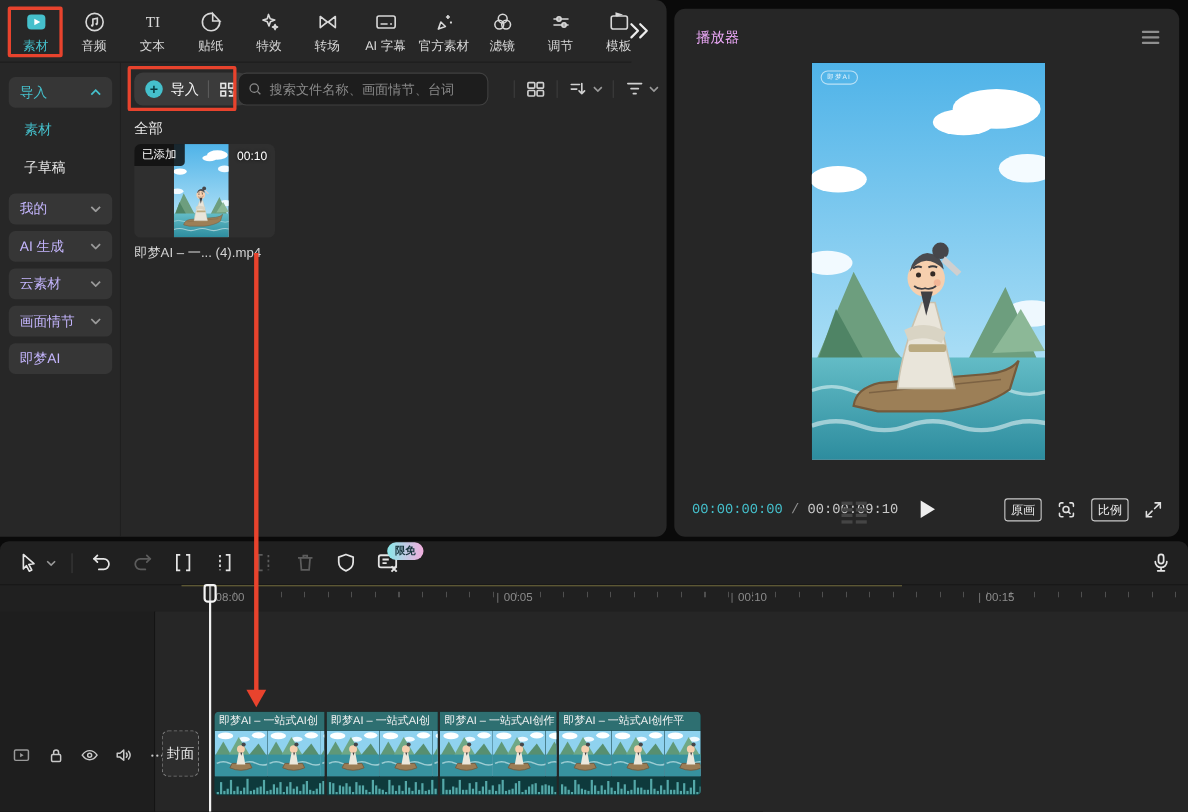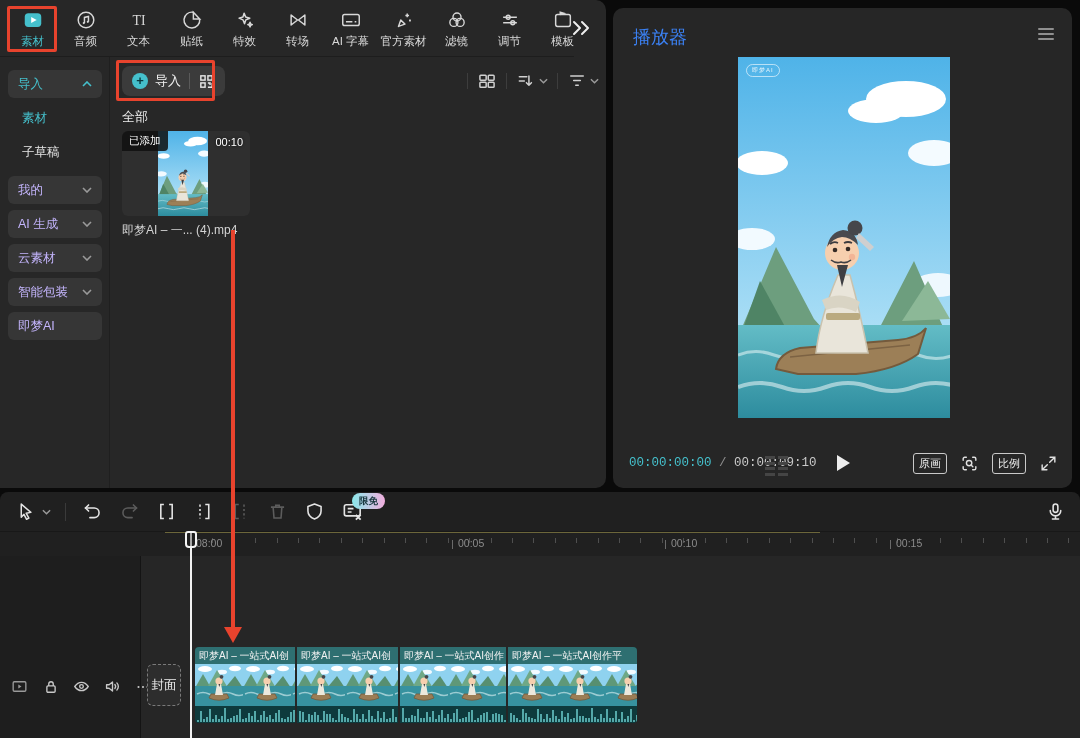--- a/index.html
+++ b/index.html
@@ -54,21 +54,21 @@
   .added-badge { position:absolute; left:0px; top:0px; background:rgba(15,15,15,.85);
     color:#fff; font-size:10.5px; padding:3px 7px; border-radius:0 0 4px 0; }
   .dur-badge { position:absolute; right:7px; top:5px; color:#fff; font-size:11px;
     text-shadow:0 0 3px rgba(0,0,0,.8); }
   .filename { position:absolute; left:122px; top:222px; width:132px; font-size:12px;
     color:#d4d4d4; white-space:nowrap; overflow:hidden; }
 
   
   .player-panel { position:absolute; left:613px; top:8px; width:459px; height:480px;
     background:#262626; border-radius:10px; }
-  .player-title { position:absolute; left:20px; top:17px; font-size:18px; color:#3b82f6; }
+  .player-title { position:absolute; left:20px; top:17px; font-size:13px; color:#f0abfc; }
   .hamburger { position:absolute; right:18px; top:20px; cursor:pointer; }
   .hamburger i { display:block; width:16px; height:2px; background:#8f8f8f; margin-bottom:3px; border-radius:1px; }
   .video { position:absolute; left:125px; top:49px; width:212px; height:361px; background:#000; }
   .watermark { position:absolute; left:8px; top:7px; border:1px solid rgba(255,255,255,.6);
     border-radius:7px; font-size:6px; color:rgba(255,255,255,.85); padding:1px 5px; letter-spacing:1px; }
   .player-controls { position:absolute; left:16px; right:14px; bottom:9px; height:28px; }
   .times { position:absolute; left:0; top:5px; font-family:"Liberation Mono","DejaVu Sans Mono",monospace; font-size:12.5px; white-space:nowrap; }
   .t-cur { color:#45c0cc; } .t-sep,.t-tot { color:#8f8f8f; } .t-tot{ color:#c9c9c9; }
   .dualview { position:absolute; left:136px; top:5px; display:flex; gap:3px; }
   .dualview .col i { display:block; width:10px; height:3px; background:#454545; margin-bottom:2.5px; }
@@ -329,21 +329,21 @@
             <path d="M1 1l4 4 4-4"></path>
           </svg>
       </div>
       <div class="side-pill" style="top:187px">
         <span>云素材</span>
         <svg class="chev" viewBox="0 0 10 6" fill="none" stroke="#9a9a9a" stroke-width="1.6">
             <path d="M1 1l4 4 4-4"></path>
           </svg>
       </div>
       <div class="side-pill" style="top:221px">
-        <span>智能包装</span>
+        <span>画面情节</span>
         <svg class="chev" viewBox="0 0 10 6" fill="none" stroke="#9a9a9a" stroke-width="1.6">
             <path d="M1 1l4 4 4-4"></path>
           </svg>
       </div>
       <div class="side-pill" style="top:255px">
         <span>即梦AI</span>
       </div>
     </div>
 
     <div class="import-btn">
@@ -353,20 +353,29 @@
       <span>
         <svg width="17" height="17" viewBox="0 0 24 24" fill="none" stroke="#e8e8e8" stroke-width="2">
             <rect x="4" y="4" width="6" height="6"></rect>
             <rect x="14" y="4" width="6" height="6"></rect>
             <rect x="4" y="14" width="6" height="6"></rect>
             <path d="M14 14h3v3M20 14v6h-6"></path>
           </svg>
       </span>
     </div>
 
+    <div class="search-box">
+      <span>
+        <svg width="14" height="14" viewBox="0 0 24 24" fill="none" stroke="#8a8a8a" stroke-width="2">
+            <circle cx="10.5" cy="10.5" r="6.5"></circle>
+            <path d="M15.5 15.5L20 20"></path>
+          </svg>
+      </span>
+      <input type="text" placeholder="搜索文件名称、画面情节、台词" style="">
+    </div>
 
     <div class="view-icons">
       <span class="sep"></span>
       <span class="icon-btn">
         <svg width="20" height="20" viewBox="0 0 24 24" fill="none" stroke="#d0d0d0" stroke-width="1.8">
             <rect x="3.5" y="5" width="7.5" height="6" rx="1"></rect>
             <rect x="13.5" y="5" width="7" height="6" rx="1"></rect>
             <rect x="3.5" y="13.5" width="7.5" height="6" rx="1"></rect>
             <rect x="13.5" y="13.5" width="7" height="6" rx="1"></rect>
           </svg>

